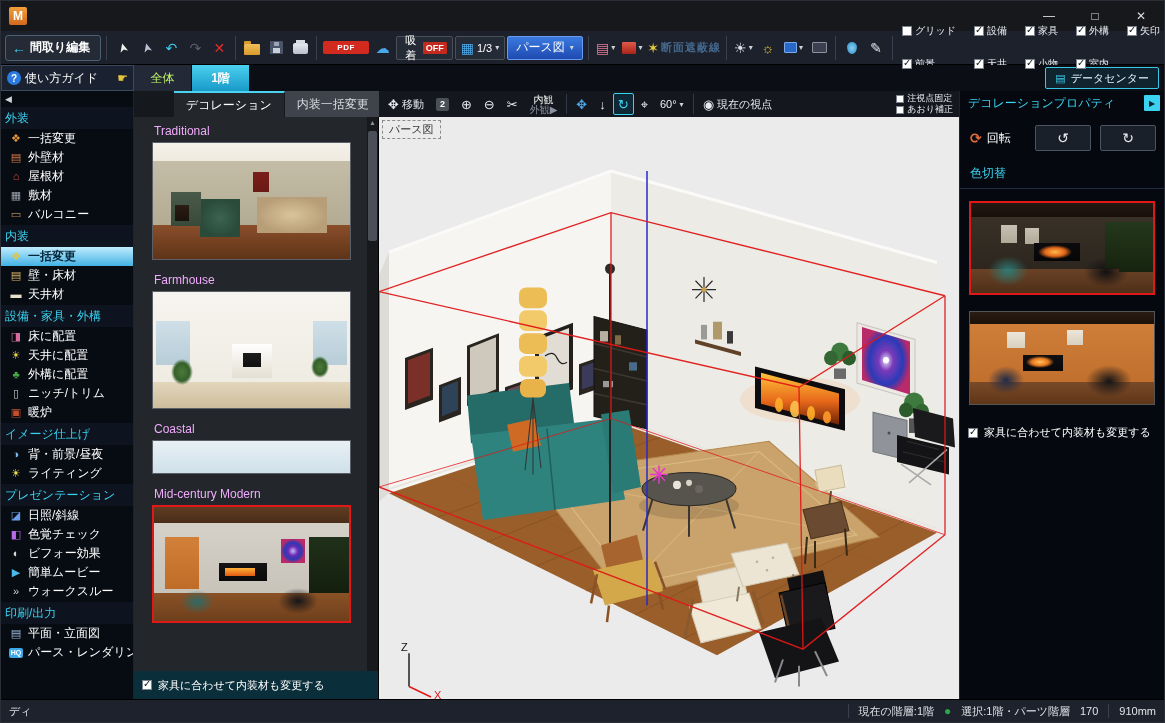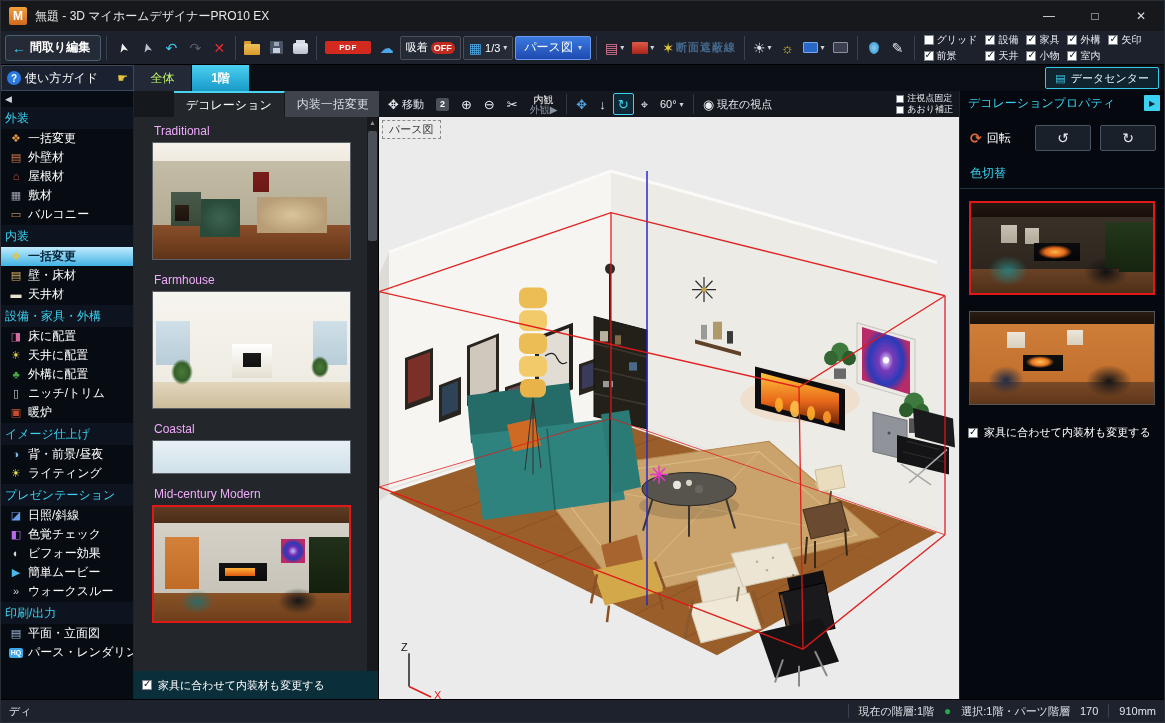--- a/index.html
+++ b/index.html
@@ -31,29 +31,29 @@
   .cursor-icon.alt{color:#b8c2d4;}
   .icon-folder{width:16px;height:11px;background:linear-gradient(#f0c05a,#d89a2a);border-radius:1px;position:relative;margin-top:3px;}
   .icon-folder::before{content:"";position:absolute;top:-3px;left:0;width:7px;height:3px;background:#d89a2a;border-radius:1px 1px 0 0;}
   .icon-save{width:13px;height:13px;background:#4a5468;border-radius:1px;position:relative;}
   .icon-save::before{content:"";position:absolute;left:4px;top:1px;width:5px;height:4px;background:#9aa4b4;}
   .icon-save::after{content:"";position:absolute;left:3px;top:7px;width:7px;height:5px;background:#c8d0dc;}
   .icon-print{width:15px;height:11px;background:linear-gradient(#e8ecf2,#b8c0cc);border-radius:2px;position:relative;margin-top:2px;}
   .icon-print::before{content:"";position:absolute;left:3px;top:-3px;width:9px;height:4px;background:#d8dce4;}
   .pdf-badge{background:#d22a1e;color:#fff;font-size:8px;font-weight:bold;padding:2px 14px;border-radius:2px;letter-spacing:.5px;}
   .snap-btn,.grid-btn{display:flex;align-items:center;gap:3px;height:24px;background:#242a36;border:1px solid #4a5058;color:#fff;font-size:11px;padding:0 5px;border-radius:2px;}
-  .off-badge{background:#c22a1e;color:#fff;font-weight:bold;font-size:9px;padding:1px 3px;border-radius:6px;}
+  .off-badge{background:#c22a1e;color:#fff;font-weight:bold;font-size:9px;padding:1px 3px;border-radius:1px;}
   .view-mode-btn{display:flex;align-items:center;gap:5px;height:24px;background:linear-gradient(#3a7ae0,#1e4ab0);border:1px solid #6a9af0;color:#fff;font-size:12px;padding:0 8px;border-radius:2px;white-space:nowrap;}
   .caret{font-size:8px;color:#cfd4dc;}
   .roof-chip{width:16px;height:12px;background:linear-gradient(#e05a4a,#a82418);border-radius:1px;}
   .monitor-chip{width:15px;height:11px;background:#2a68c8;border:1px solid #7aa8e8;border-radius:1px;}
   .monitor-chip.alt{background:#3a4050;border-color:#8a92a2;}
   .drop-chip{width:10px;height:12px;background:radial-gradient(#8ad0f0,#2a88c8);border-radius:50% 50% 50% 50%/40% 40% 60% 60%;}
   .ghost-label{color:#44688c;font-size:11px;font-weight:bold;letter-spacing:1px;white-space:nowrap;}
-  .chkgrid{display:grid;grid-template-rows:repeat(2,15px);grid-auto-flow:column;column-gap:8px;row-gap:1px;margin-left:4px;}
+  .chkgrid{display:grid;grid-template-rows:repeat(2,15px);grid-auto-flow:column;column-gap:8px;row-gap:1px;margin-left:4px;gap:18px;}
   .chk{display:flex;align-items:center;gap:3px;font-size:10px;color:#e8ecf2;white-space:nowrap;}
   .cb{width:10px;height:10px;background:#fff;border:1px solid #7a828e;position:relative;flex:none;}
   .cb.on::after{content:"✓";position:absolute;left:0;top:-2px;font-size:10px;font-weight:bold;color:#101418;line-height:1;}
 
   
   .tabrow{height:26px;flex:none;background:#0b0e14;display:flex;align-items:stretch;}
   .guide-btn{width:133px;flex:none;display:flex;align-items:center;gap:4px;background:#1a2130;border:1px solid #3a4a5e;color:#fff;font-size:12px;padding:0 5px;white-space:nowrap;}
   .q-icon{width:14px;height:14px;border-radius:50%;background:#2a7ae0;color:#fff;font-size:10px;font-weight:bold;display:flex;align-items:center;justify-content:center;flex:none;}
   .hand-icon{color:#e8c53d;font-size:12px;margin-left:auto;}
   .floor-tabs{display:flex;}
@@ -170,21 +170,20 @@
   .ssep{width:1px;height:14px;background:#3a4050;}
   .globe-icon{color:#2aa84a;font-size:12px;}
 </style>
 </head>
 <body>
 
 <div class="window">
 
   <div class="titlebar">
     <div class="app-icon">M</div>
-    <div>無題 - 3D マイホームデザイナーPRO10 EX</div>
     <div class="win-controls">
       <div class="wbtn">—</div>
       <div class="wbtn">□</div>
       <div class="wbtn">✕</div>
     </div>
   </div>
 
 
   <div class="toolbar">
     <button class="back-btn">

